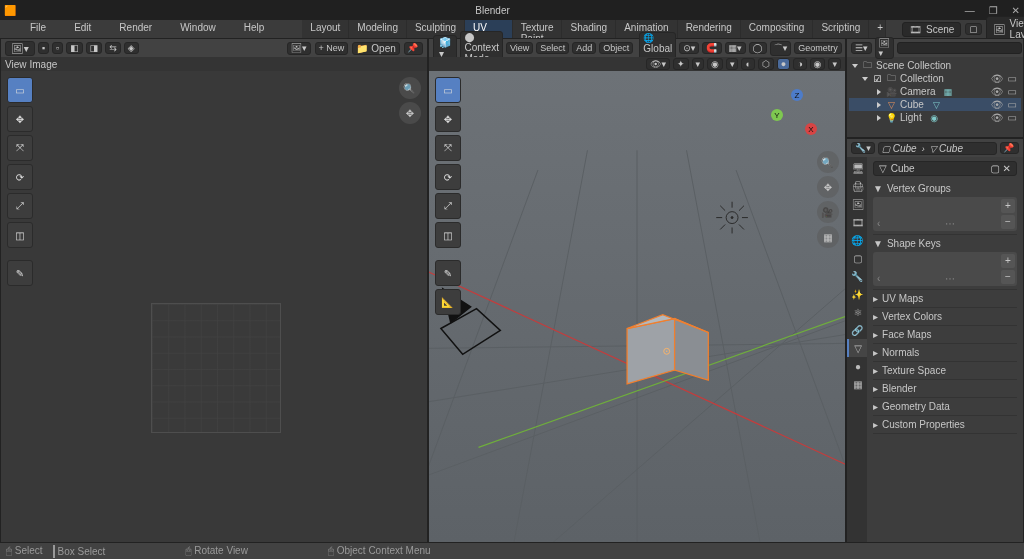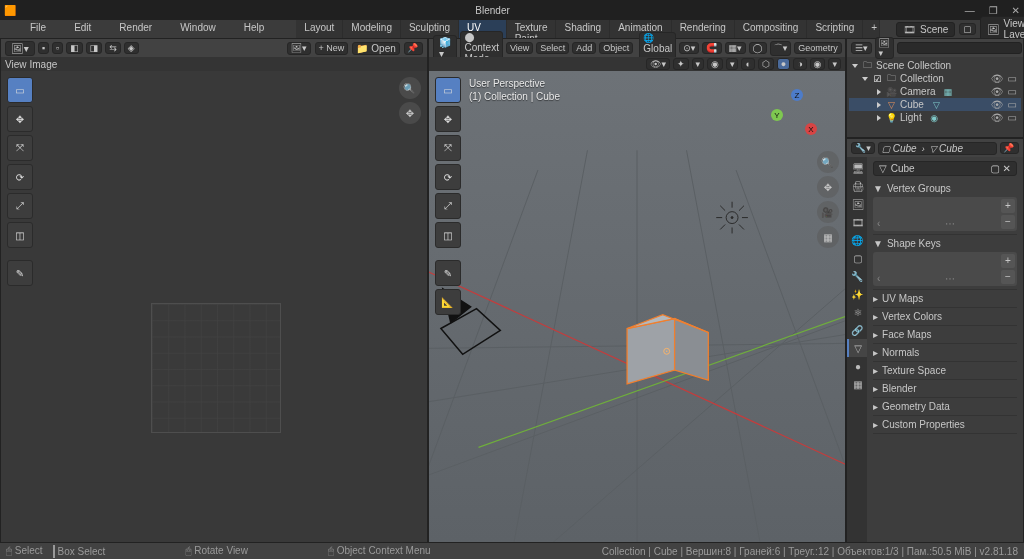--- a/index.html
+++ b/index.html
@@ -17,21 +17,21 @@
     --active-tab:#5680c2;
     --radius:3px;
   }
   *{box-sizing:border-box;font-family:sans-serif;font-size:10px;user-select:none;}
   html,body{margin:0;height:100%;background:var(--bg-dark);color:var(--fg);overflow:hidden;}
   .titlebar{height:20px;background:#202020;display:flex;align-items:center;padding:0 4px;justify-content:space-between;}
   .titlebar .wbtns{display:flex;gap:14px;color:#aaa;}
   .menubar{height:18px;background:var(--bg-panel);display:flex;gap:16px;padding:0 4px;}
   .menubar .logo{width:14px;height:14px;border-radius:50%;background:radial-gradient(circle at 30% 30%,#f7a11b,#d27700);margin-right:4px;}
   .menubar .mitem{padding:2px 6px;cursor:pointer;}
-  .menubar .tabs{display:flex;margin-left:10px;}
+  .menubar .tabs{display:flex;margin-left:16px;}
   .menubar .tab{padding:2px 8px;border-right:1px solid #2c2c2c;background:#333;cursor:pointer;}
   .menubar .tab.active{background:#2b3f58;color:#fff;}
   .menubar .right{margin-left:auto;display:flex;gap:4px;align-items:center;}
   .pill{background:#2a2a2a;border:1px solid #222;border-radius:var(--radius);padding:1px 6px;display:flex;align-items:center;gap:4px;}
   .workspace{display:flex;height:calc(100% - 20px - 18px - 16px);}
   .editor{display:flex;flex-direction:column;border:1px solid #222;}
   .ed-header{height:18px;background:var(--bg-panel2);display:flex;align-items:center;gap:3px;padding:0 4px;position:relative;}
   .ed-header.sub{height:14px;background:#343434;}
   .hbtn{background:#2f2f2f;border:1px solid #262626;border-radius:var(--radius);padding:1px 5px;cursor:pointer;color:var(--fg);}
   .hbtn.small{padding:0 3px;font-size:9px;}
@@ -236,24 +236,20 @@
             <line x1="306" y1="138" x2="306" y2="132"></line>
               <line x1="306" y1="158" x2="306" y2="164"></line>
             <line x1="296" y1="148" x2="290" y2="148"></line>
               <line x1="316" y1="148" x2="322" y2="148"></line>
             <line x1="299" y1="141" x2="294" y2="136"></line>
               <line x1="313" y1="155" x2="318" y2="160"></line>
             <line x1="313" y1="141" x2="318" y2="136"></line>
               <line x1="299" y1="155" x2="294" y2="160"></line>
           </g>
         </svg>
-        <div class="infotext">
-          <div>User Perspective</div>
-          <div>(1) Collection | Cube</div>
-        </div>
         <div class="toolbar">
           <div class="tbtn big active">▭</div>
           <div class="tbtn big">✥</div>
           <div class="tbtn big">⤧</div>
           <div class="tbtn big">⟳</div>
           <div class="tbtn big">⤢</div>
           <div class="tbtn big">◫</div>
           <div style="height:6px;"></div>
           <div class="tbtn big">✎</div>
           <div class="tbtn big">📐</div>
@@ -441,14 +437,13 @@
   </div>
 </div>
 
 <div class="statusbar">
   <span>🖱 <span>Select</span></span>
   <span><span class="sq"></span><span>Box Select</span></span>
   <span style="width:60px;"></span>
   <span>🖱 <span>Rotate View</span></span>
   <span style="width:60px;"></span>
   <span>🖱 <span>Object Context Menu</span></span>
-  <span class="right">Collection | Cube | Вершин:8 | Граней:6 | Треуг.:12 | Объектов:1/3 | Пам.:50.5 MiB | v2.81.18</span>
 </div>
 
 </body></html>

